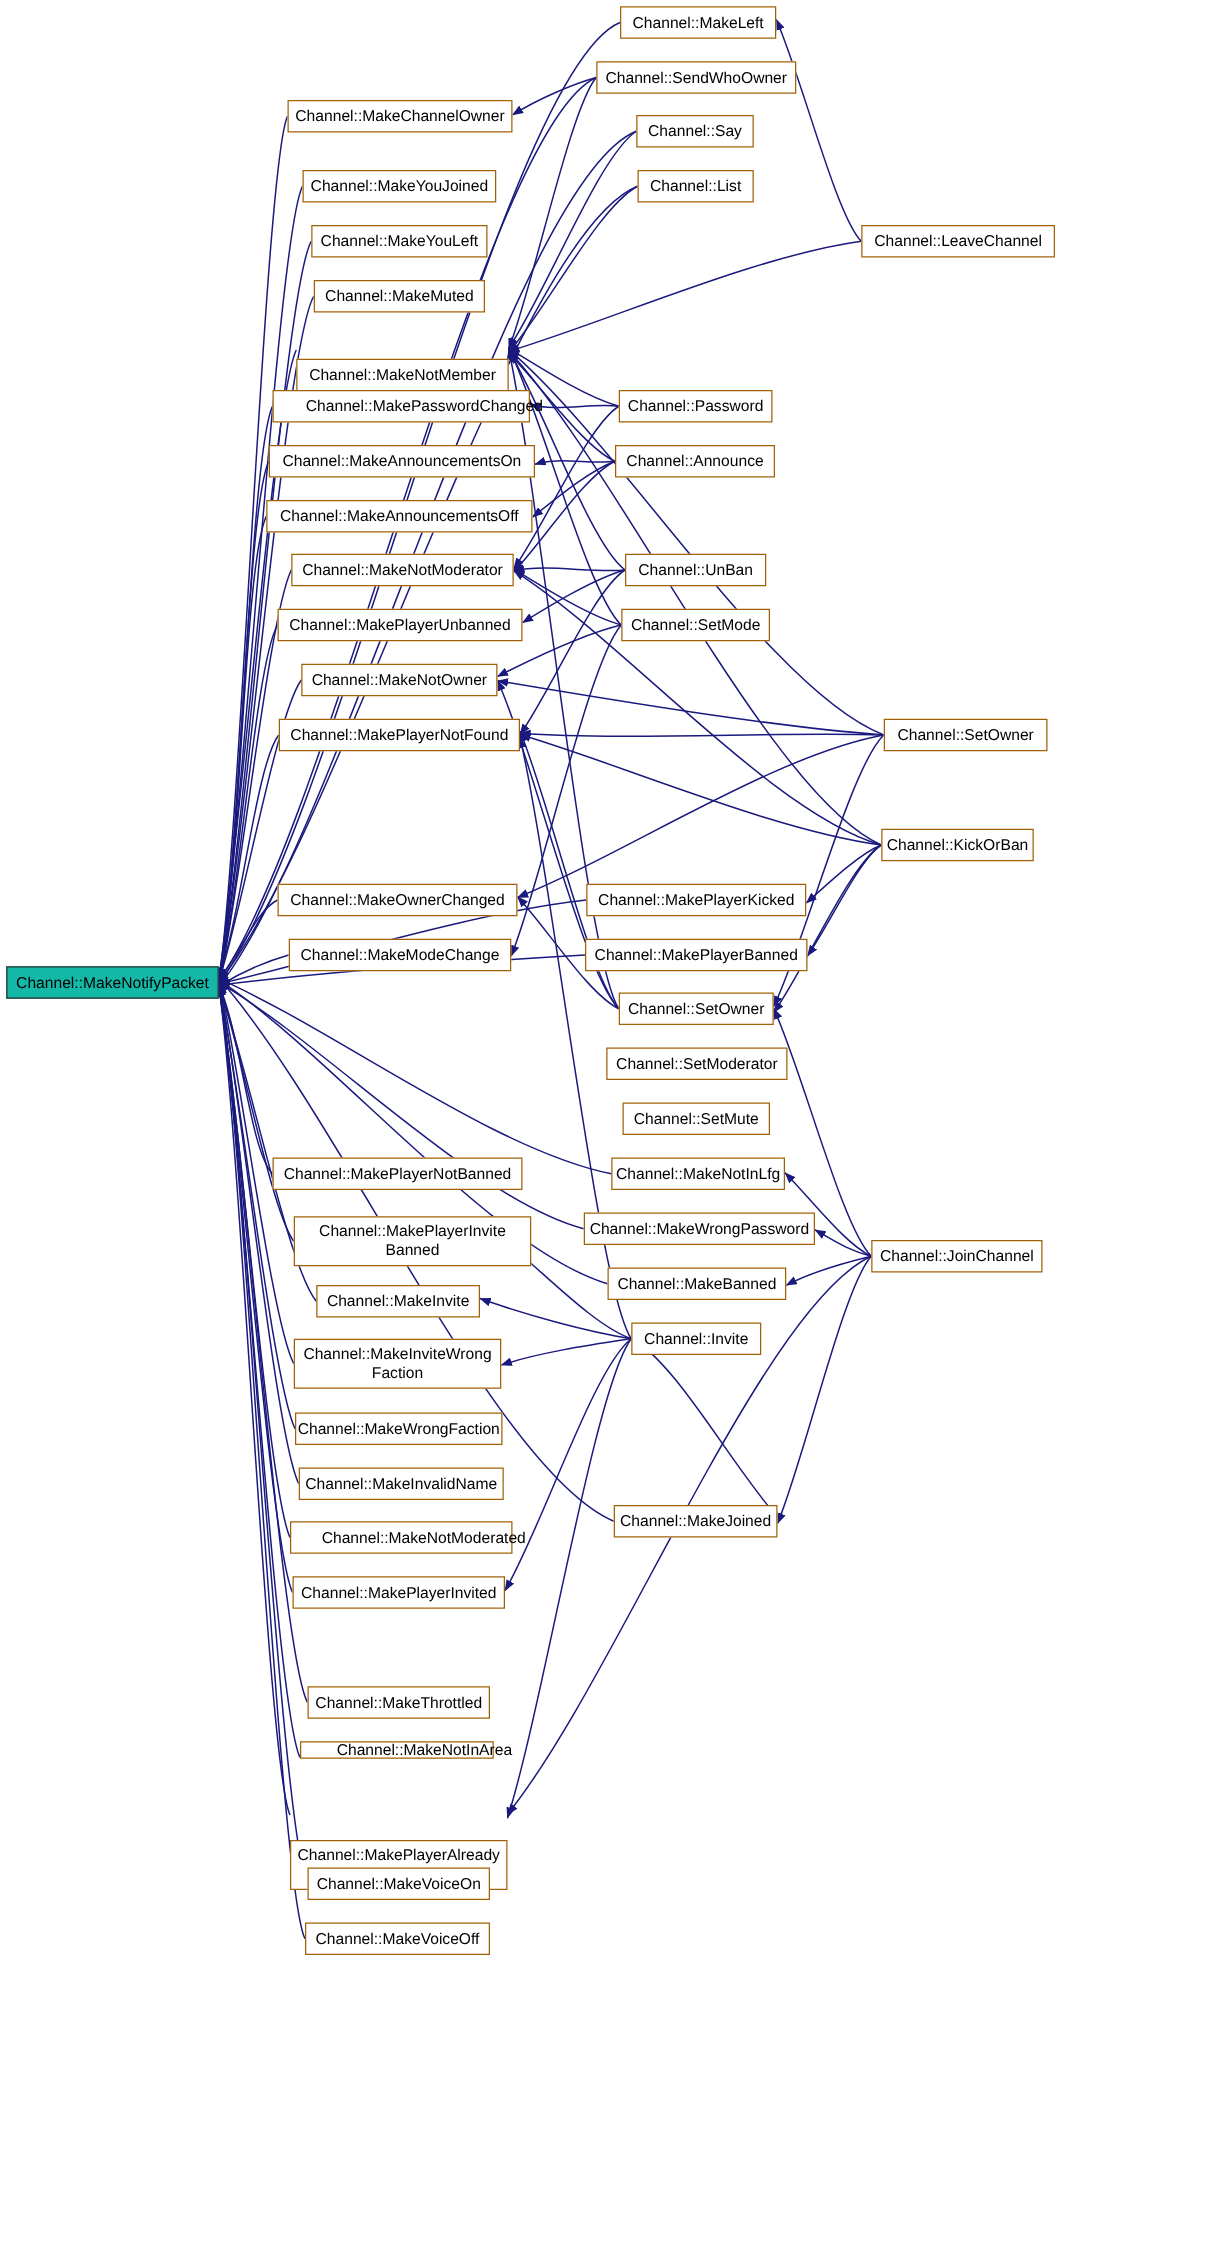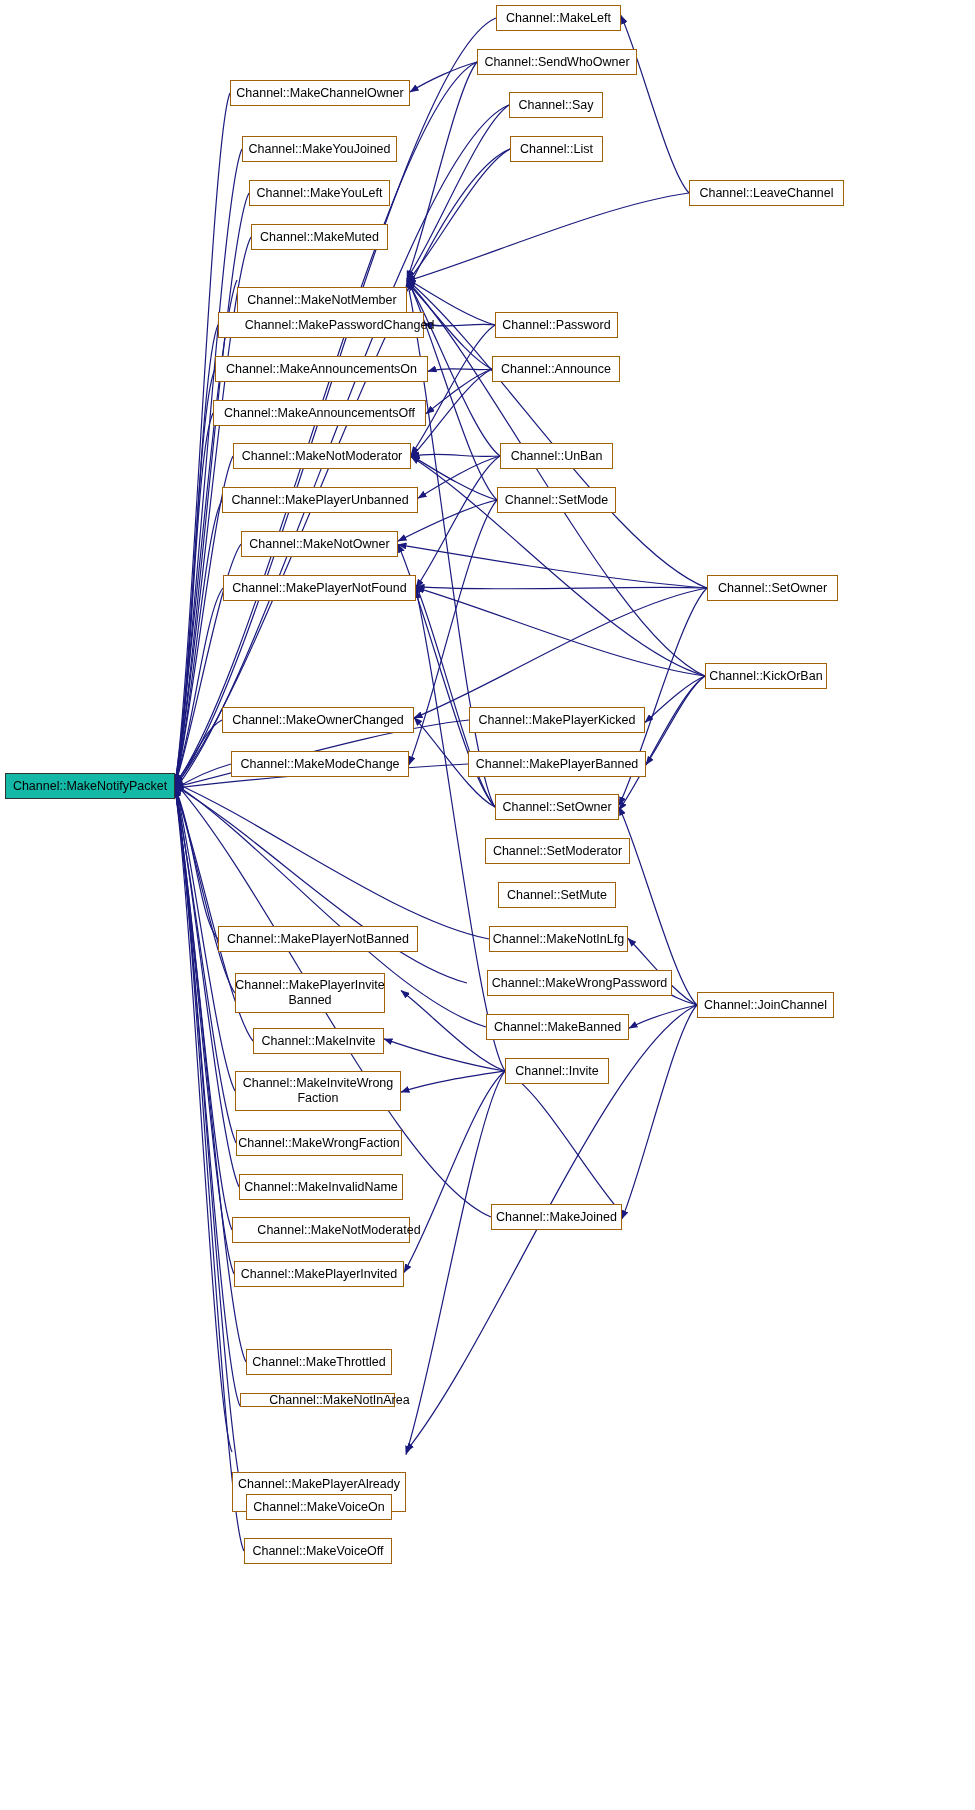--- a/index.html
+++ b/index.html
@@ -169,23 +169,23 @@
       <div class="node" style="left: 705px; top: 663px; width: 122px; height: 26px;">Channel::KickOrBan</div>
       <div class="node" style="left: 222px; top: 707px; width: 192px; height: 26px;">Channel::MakeOwnerChanged</div>
       <div class="node" style="left: 469px; top: 707px; width: 176px; height: 26px;">Channel::MakePlayerKicked</div>
       <div class="node" style="left: 231px; top: 751px; width: 178px; height: 26px;">Channel::MakeModeChange</div>
       <div class="node" style="left: 468px; top: 751px; width: 178px; height: 26px;">Channel::MakePlayerBanned</div>
       <div class="node" style="left: 495px; top: 794px; width: 124px; height: 26px;">Channel::SetOwner</div>
       <div class="node" style="left: 485px; top: 838px; width: 145px; height: 26px;">Channel::SetModerator</div>
       <div class="node" style="left: 498px; top: 882px; width: 118px; height: 26px;">Channel::SetMute</div>
       <div class="node" style="left: 218px; top: 926px; width: 200px; height: 26px;">Channel::MakePlayerNotBanned</div>
       <div class="node" style="left: 489px; top: 926px; width: 139px; height: 26px;">Channel::MakeNotInLfg</div>
-      <div class="node" style="left: 235px; top: 973px; width: 150px; height: 40px;">Channel::MakePlayerInvite
+      <div class="node" style="left: 235px; top: 973px; width: 190px; height: 40px;">Channel::MakePlayerInvite
 Banned</div>
-      <div class="node" style="left: 467px; top: 970px; width: 185px; height: 26px; margin-left: 20px;">Channel::MakeWrongPassword</div>
+      <div class="node" style="left: 467px; top: 970px; width: 185px; height: 26px;">Channel::MakeWrongPassword</div>
       <div class="node" style="left: 697px; top: 992px; width: 137px; height: 26px;">Channel::JoinChannel</div>
       <div class="node" style="left: 486px; top: 1014px; width: 143px; height: 26px;">Channel::MakeBanned</div>
       <div class="node" style="left: 253px; top: 1028px; width: 131px; height: 26px;">Channel::MakeInvite</div>
       <div class="node" style="left: 505px; top: 1058px; width: 104px; height: 26px;">Channel::Invite</div>
       <div class="node" style="left: 235px; top: 1071px; width: 166px; height: 40px;">Channel::MakeInviteWrong
 Faction</div>
       <div class="node" style="left: 236px; top: 1130px; width: 166px; height: 26px;">Channel::MakeWrongFaction</div>
       <div class="node" style="left: 239px; top: 1174px; width: 164px; height: 26px;">Channel::MakeInvalidName</div>
       <div class="node" style="left: 491px; top: 1204px; width: 131px; height: 26px;">Channel::MakeJoined</div>
       <div class="node" style="left: 232px; top: 1217px; width: 178px; height: 26px; padding-left: 36px;">Channel::MakeNotModerated</div>

